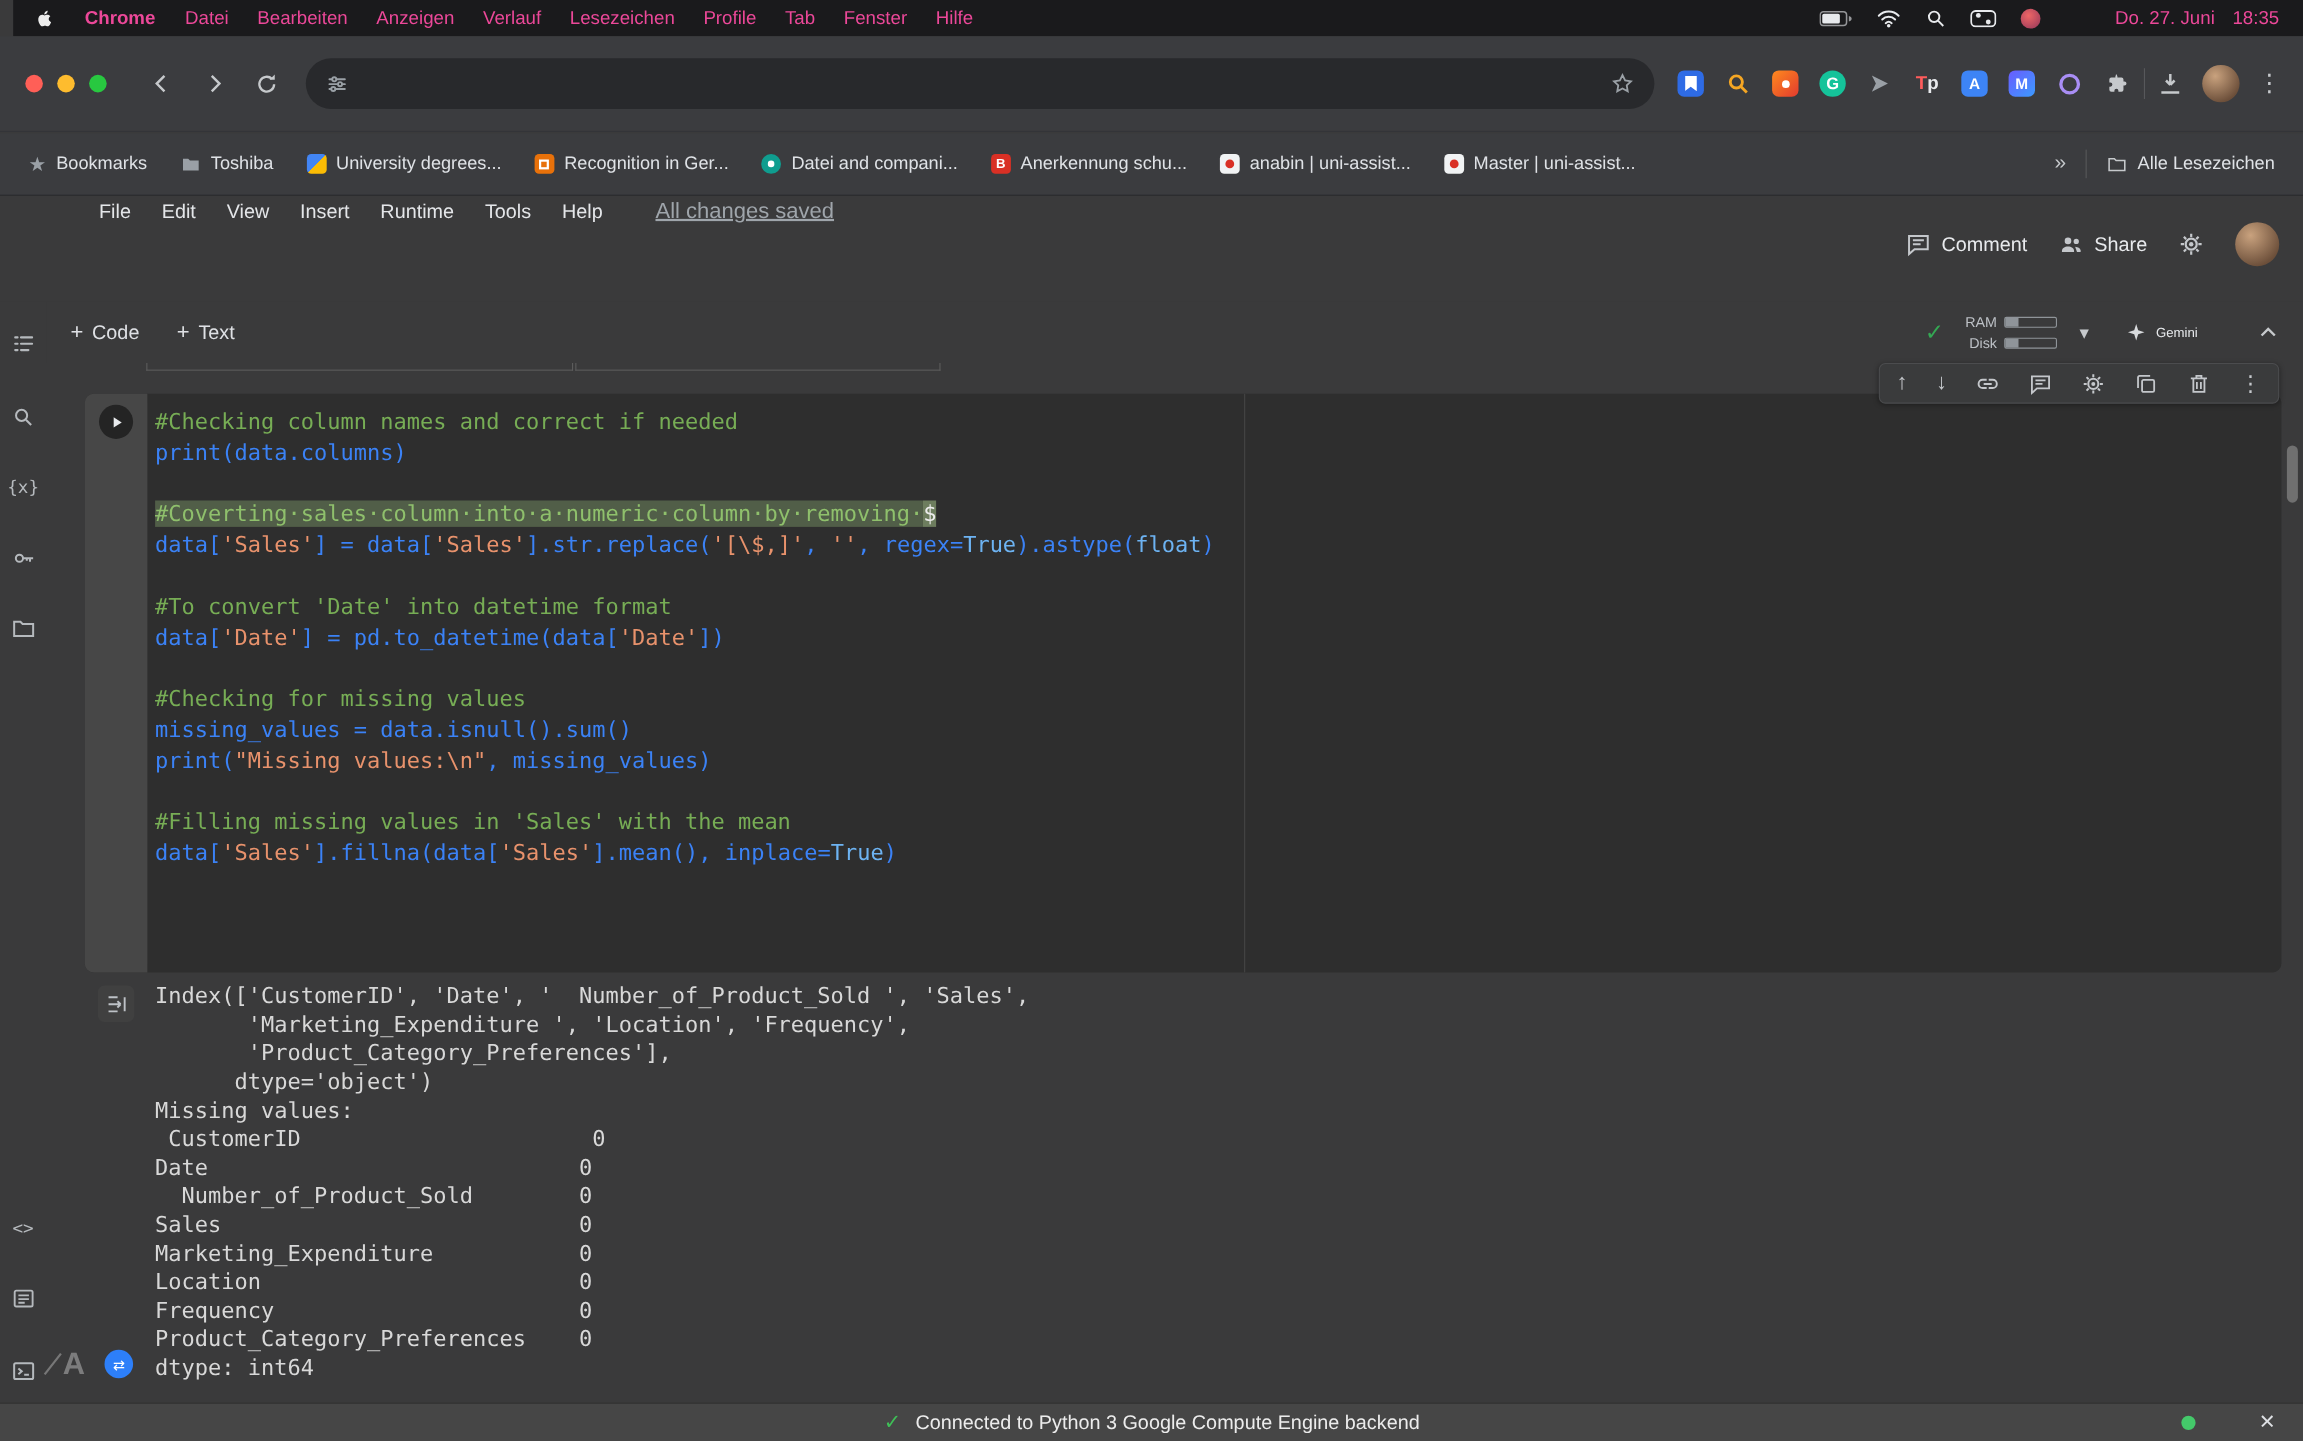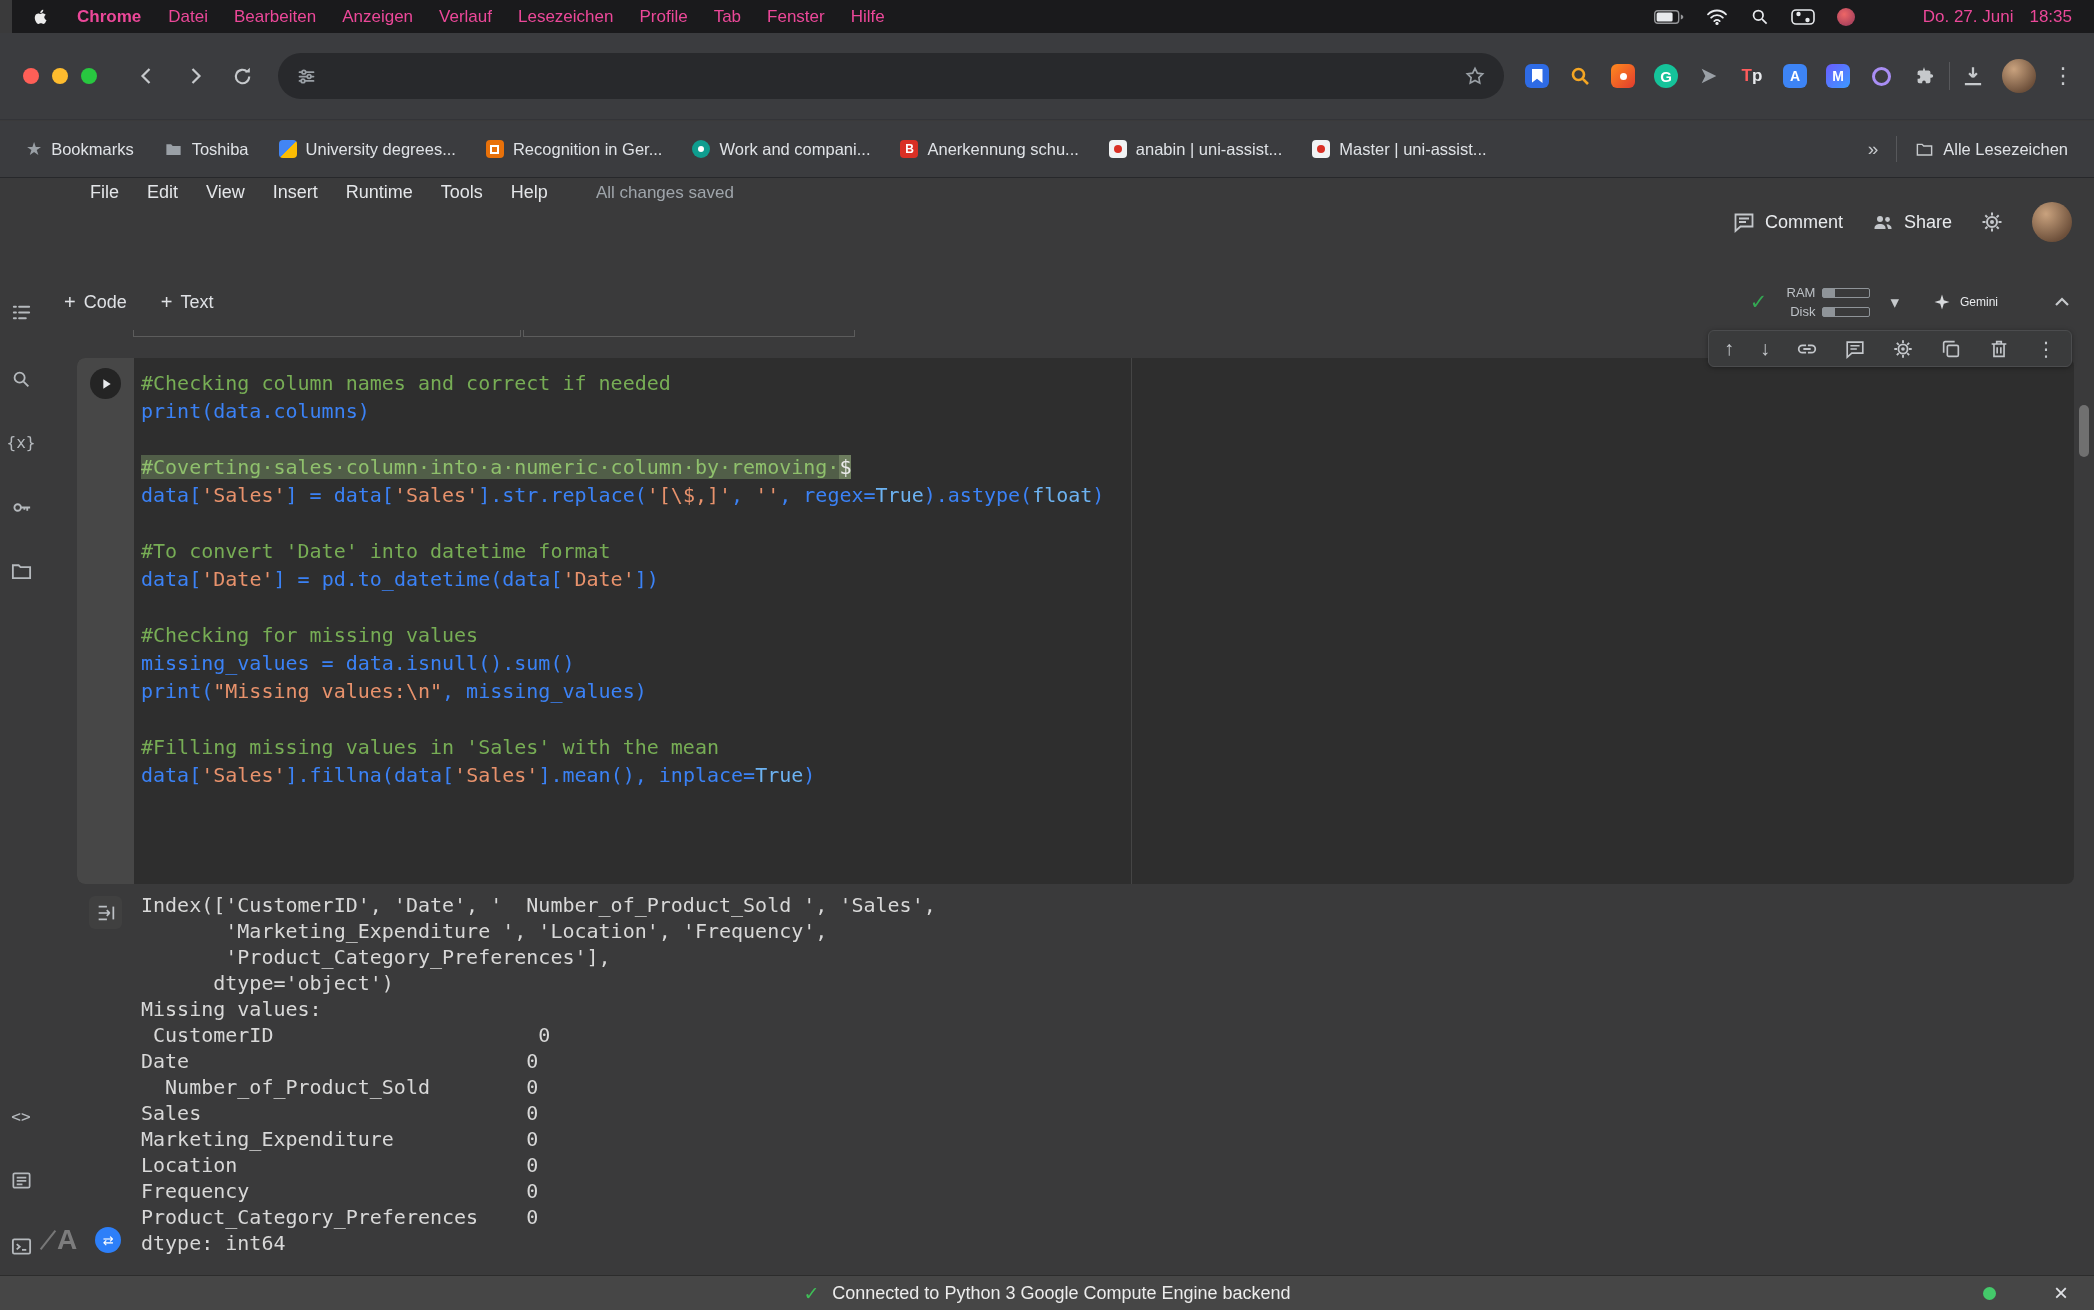--- a/index.html
+++ b/index.html
@@ -72,21 +72,21 @@
 
   
   .colab-header{position:absolute;top:178px;left:0;right:0;height:96px;background:#3a3a3b;}
   .ch-row1{display:flex;align-items:center;padding:12px 0 0 17px;gap:10px;height:50px;}
   .co-logo{font-size:29px;font-weight:bold;color:#f2a60d;letter-spacing:1px;margin-right:24px;}
   .fname{font-size:21px;color:#eceeef;margin-left:6px;}
   .fstar{color:#9aa0a6;font-size:20px;margin-left:12px;}
   .ch-row2{display:flex;align-items:center;padding-left:90px;gap:0;font-size:18px;color:#e4e6e9;}
   .ch-menu{padding:4px 14px;text-align:right;}
   .ch-menu:first-child{padding-left:0;}
-  .save-status{margin-left:34px;color:#9fa5ab;font-size:17px;}
+  .save-status{margin-left:34px;color:#9fa5ab;text-decoration:underline;font-size:20px;}
   .ch-right{position:absolute;right:22px;top:24px;display:flex;align-items:center;gap:28px;font-size:18px;}
   .ch-btn{display:flex;align-items:center;gap:9px;color:#e8eaed;}
 
   
   .colab-toolbar{position:absolute;top:274px;left:42px;right:0;height:56px;background:#3a3a3b;
     display:flex;align-items:center;z-index:2;}
   .add-btn{display:flex;align-items:center;gap:8px;font-size:18px;color:#dfe1e5;padding:6px 12px;margin-left:10px;}
   .plus{font-size:20px;}
   .ct-right{position:absolute;right:20px;display:flex;align-items:center;}
   .chk{color:#34a853;font-size:21px;margin-right:14px;}
@@ -334,21 +334,21 @@
       <span class="bm-item">
         <span class="fav f-rec">
             <i></i>
           </span>
         <span>Recognition in Ger...</span>
       </span>
       <span class="bm-item">
         <span class="fav f-work">
             <i></i>
           </span>
-        <span>Work and compani...</span>
+        <span>Datei and compani...</span>
       </span>
       <span class="bm-item">
         <span class="fav f-aner">B</span>
         <span>Anerkennung schu...</span>
       </span>
       <span class="bm-item">
         <span class="fav f-dot">
             <i></i>
           </span>
         <span>anabin | uni-assist...</span>

